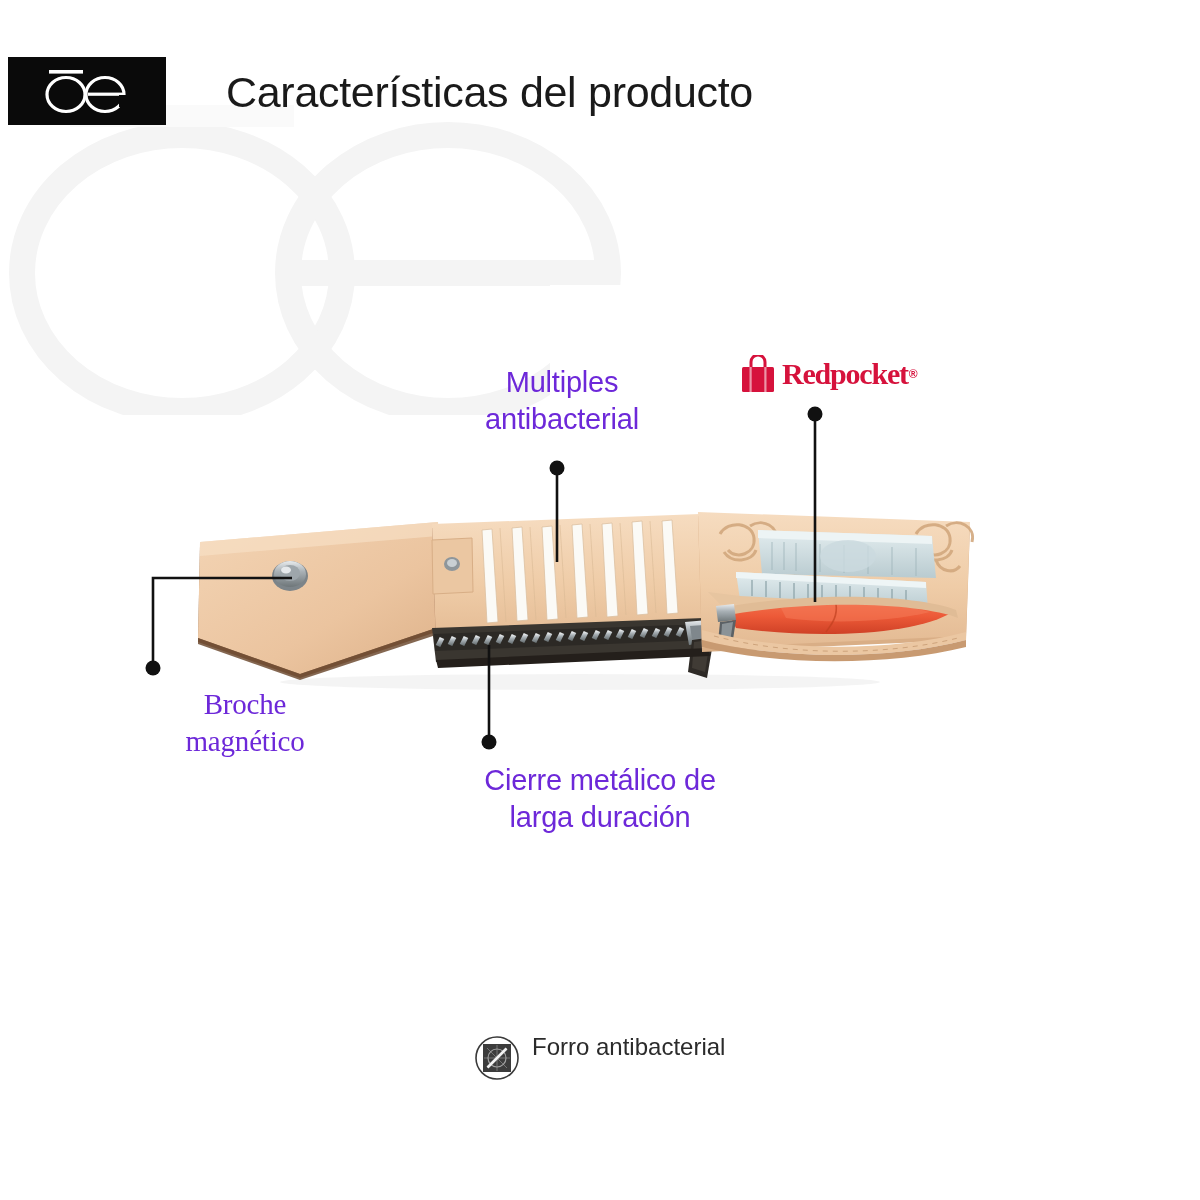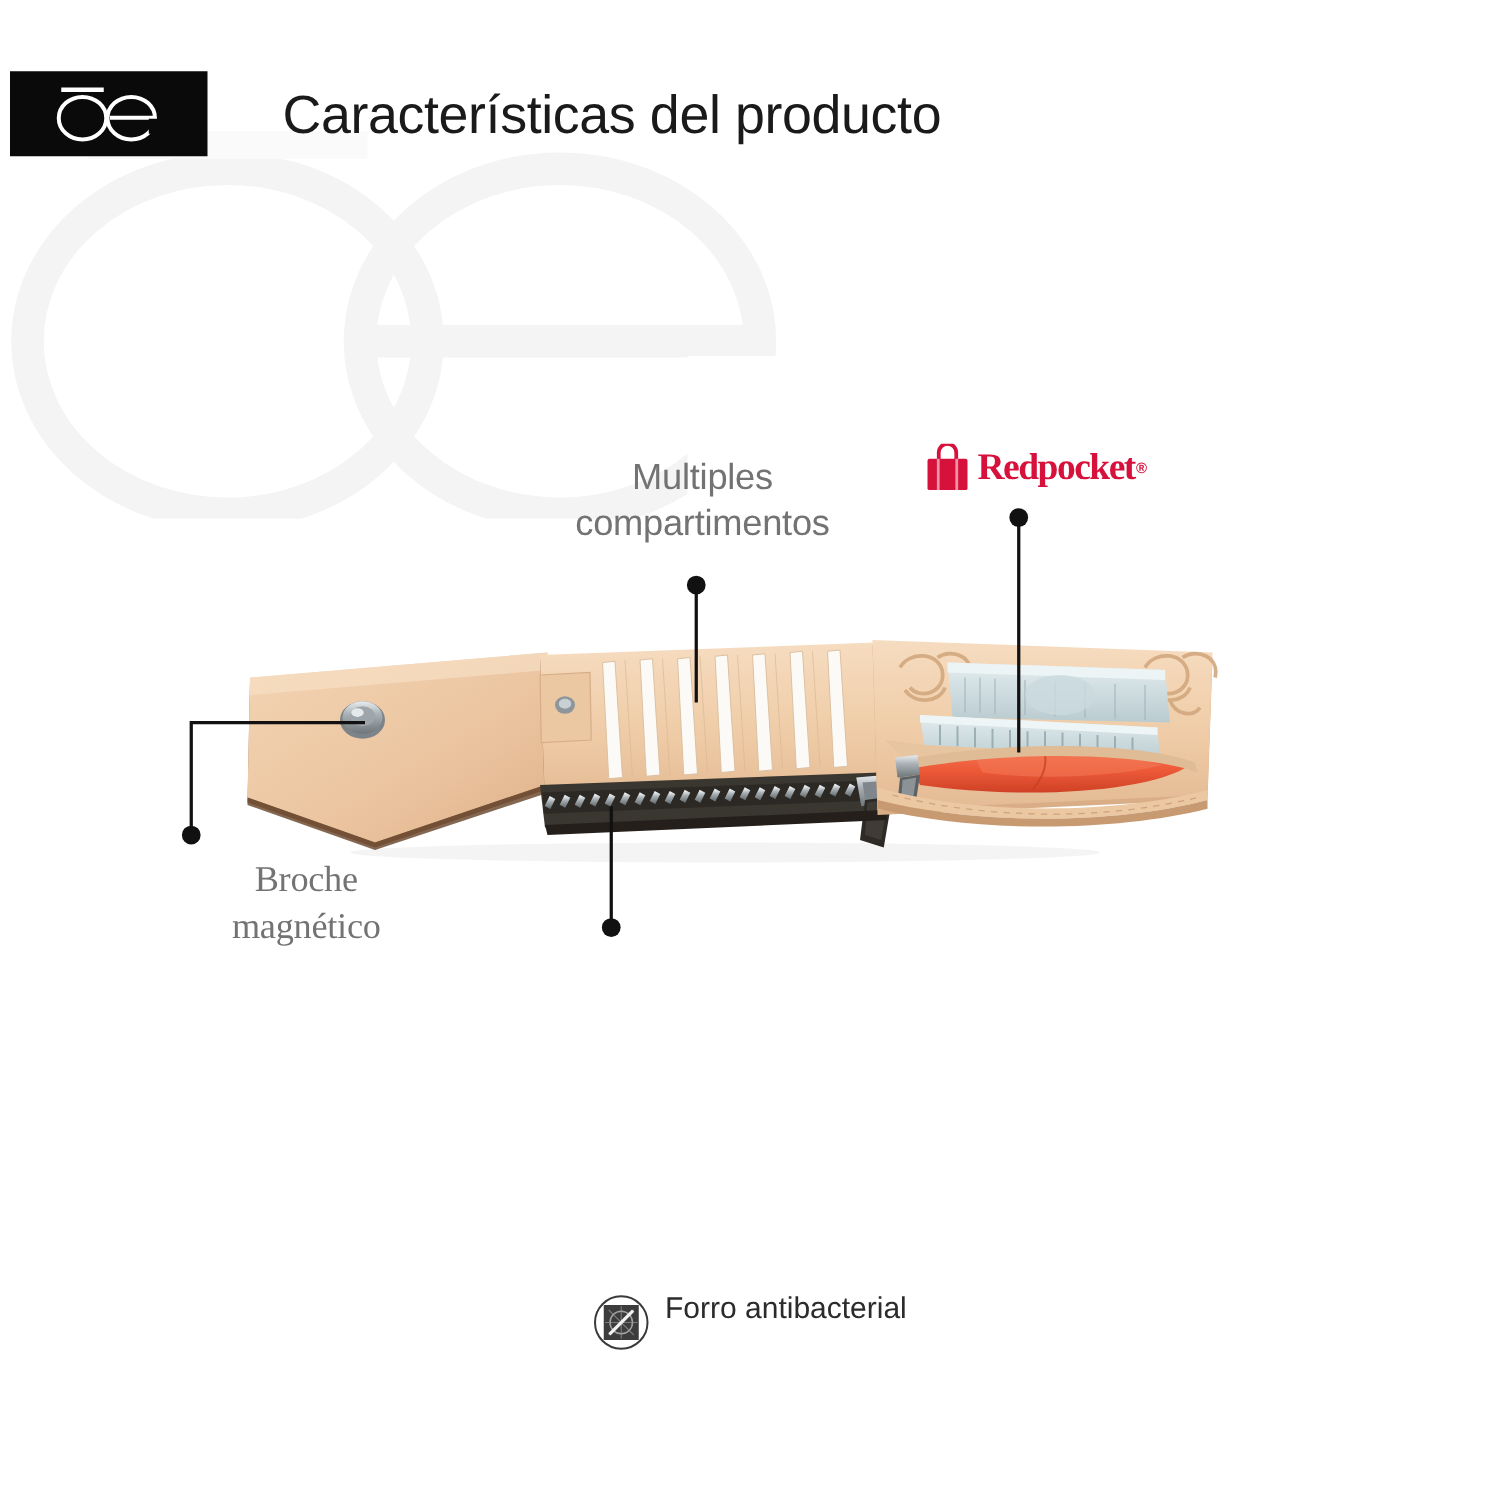--- a/index.html
+++ b/index.html
@@ -78,21 +78,21 @@
     vertical-align: super;
     margin-left: 1px;
     font-weight: bold;
   }
 
   
   .callout {
     position: absolute;
     font-size: 29px;
     line-height: 37px;
-    color: #737373;
+    color: #6d28d9;
     z-index: 6;
     letter-spacing: -0.2px;
   }
   #callout-compartments {
     left: 424px;
     top: 364px;
     width: 276px;
     text-align: center;
   }
   #callout-snap {
@@ -200,29 +200,31 @@
     <rect x="2" y="12" width="32" height="25" rx="1.5" fill="#D6123C"></rect>
     <rect x="9.5" y="12" width="2.2" height="25" fill="#ffffff" opacity="0.55"></rect>
     <rect x="24.3" y="12" width="2.2" height="25" fill="#ffffff" opacity="0.55"></rect>
   </svg>
   <span class="rp-text">Redpocket</span>
   <span class="rp-reg">®</span>
 </div>
 
 <div class="callout" id="callout-compartments">
   <div>Multiples</div>
-  <div>compartimentos</div>
+  <div>antibacterial</div>
 </div>
 
 <div class="callout" id="callout-snap">
   <div>Broche</div>
   <div>magnético</div>
 </div>
 
 <div class="callout" id="callout-zipper">
+  <div>Cierre metálico de</div>
+  <div>larga duración</div>
 </div>
 
 <svg id="product" viewBox="0 0 800 200" preserveAspectRatio="none" aria-hidden="true">
   <defs>
     <linearGradient id="gLeatherA" x1="0" y1="0" x2="0" y2="1">
       <stop offset="0%" stop-color="#F6DCC0"></stop>
       <stop offset="55%" stop-color="#EFCCA7"></stop>
       <stop offset="100%" stop-color="#E3BA93"></stop>
     </linearGradient>
     <linearGradient id="gLeatherB" x1="0" y1="0" x2="1" y2="1">

